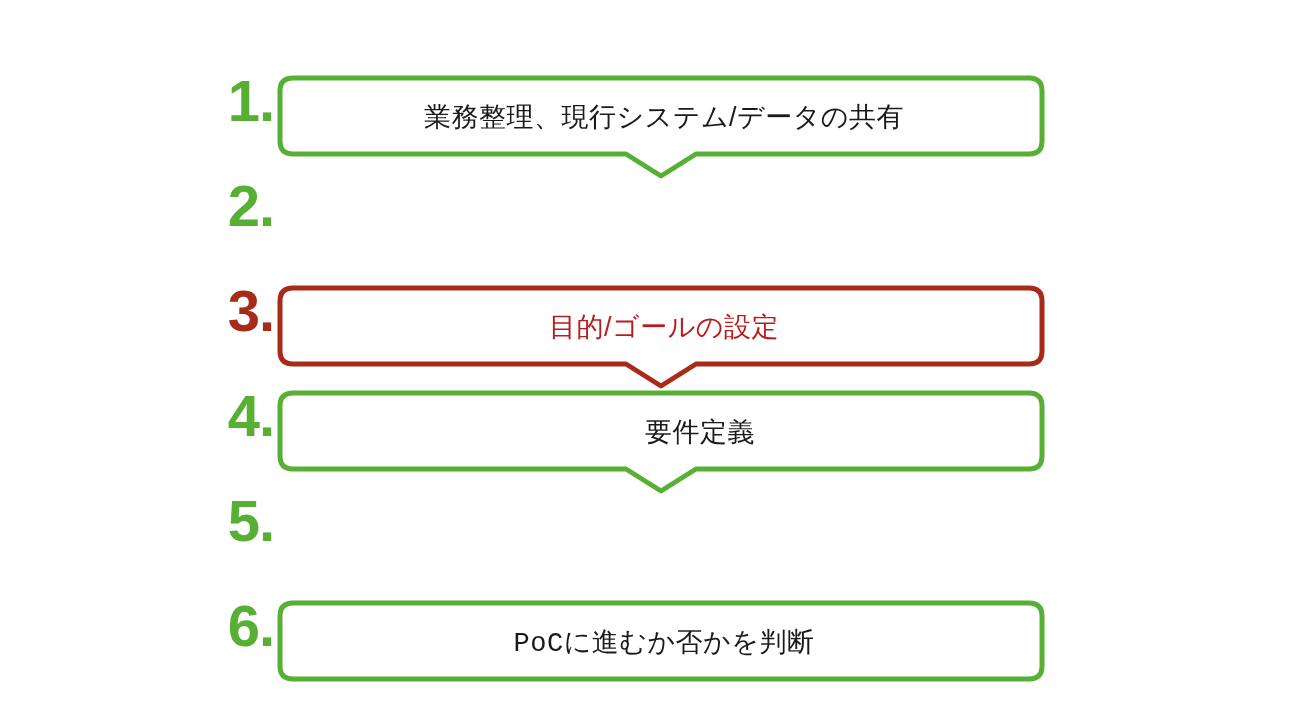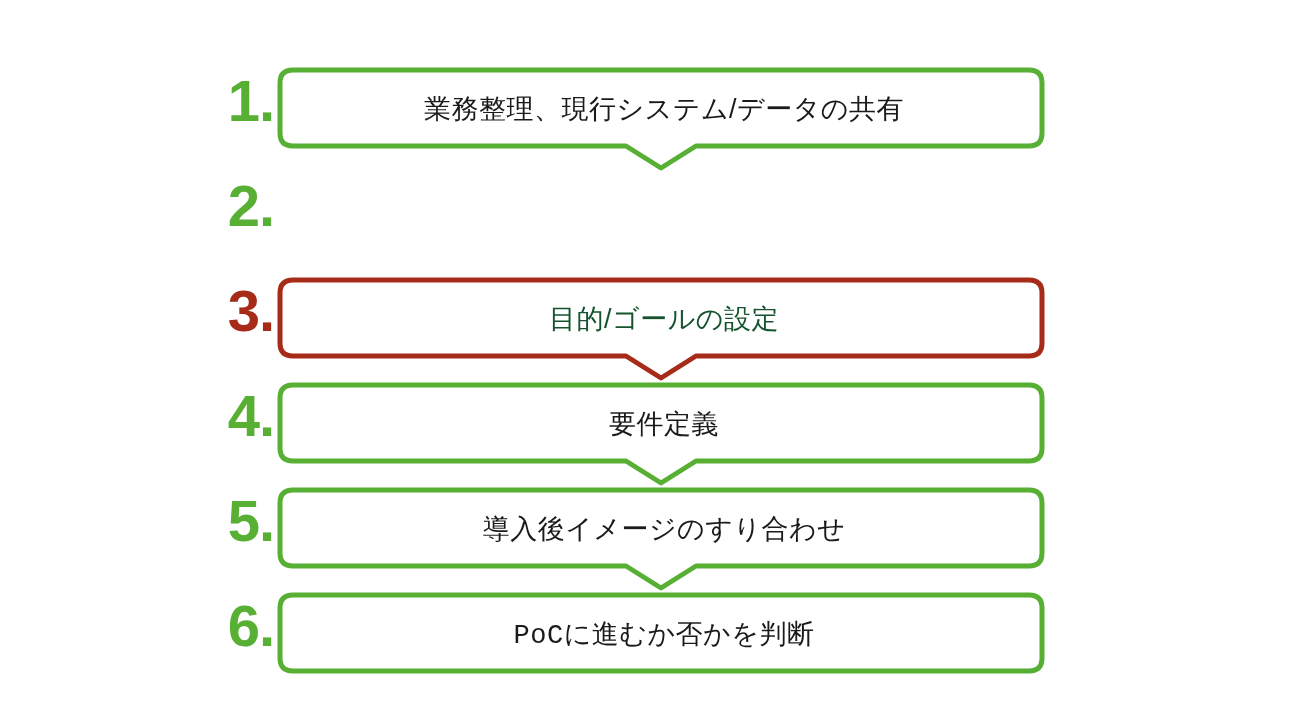--- a/index.html
+++ b/index.html
@@ -34,21 +34,21 @@
     text-align: right;
     font-size: 58px;
     font-weight: bold;
     letter-spacing: -1px;
     font-family: "Liberation Sans", "DejaVu Sans", sans-serif;
     white-space: nowrap;
   }
   .step-box-wrap {
     position: absolute;
     left: 277px;
-    top: 8px;
+    top: 16px;
     width: 774px;
     height: 129px;
   }
   .step-box-svg {
     position: absolute;
     left: 0;
     top: 0;
     width: 774px;
     height: 105px;
     overflow: visible;
@@ -83,40 +83,34 @@
     </div>
     <div class="step-row" style="top: 164px;">
       <div class="step-number" style="top: 3px; color: rgb(87, 175, 51);">2.</div>
     </div>
     <div class="step-row" style="top: 269px;">
       <div class="step-number" style="top: 3px; color: rgb(166, 43, 24);">3.</div>
       <div class="step-box-wrap">
         <svg class="step-box-svg" viewBox="0 0 774 105">
           <path d="M 16 3 H 752 Q 765 3 765 16 V 66 Q 765 79 752 79 H 419 L 384 101 L 349 79 H 16 Q 3 79 3 66 V 16 Q 3 3 16 3 Z" fill="none" stroke="#A62B18" stroke-width="5" stroke-linejoin="round" stroke-linecap="round"></path>
         </svg>
-        <div class="step-label" style="top: 3px; color: #14532d;">目的/ゴールの設定</div>
+        <div class="step-label" style="top: 3px; color: #b91c1c;">目的/ゴールの設定</div>
       </div>
     </div>
     <div class="step-row" style="top: 374px;">
       <div class="step-number" style="top: 3px; color: rgb(87, 175, 51);">4.</div>
       <div class="step-box-wrap">
         <svg class="step-box-svg" viewBox="0 0 774 105">
           <path d="M 16 3 H 752 Q 765 3 765 16 V 66 Q 765 79 752 79 H 419 L 384 101 L 349 79 H 16 Q 3 79 3 66 V 16 Q 3 3 16 3 Z" fill="none" stroke="#57AF33" stroke-width="5" stroke-linejoin="round" stroke-linecap="round"></path>
         </svg>
-        <div class="step-label" style="top: 3px; color: rgb(26, 26, 26);">要件定義</div>
+        <div class="step-label" style="top: 3px; color: rgb(26, 26, 26); padding-left: 36px;">要件定義</div>
       </div>
     </div>
     <div class="step-row" style="top: 479px;">
       <div class="step-number" style="top: 3px; color: rgb(87, 175, 51);">5.</div>
-      <div class="step-box-wrap">
-        <svg class="step-box-svg" viewBox="0 0 774 105">
-          <path d="M 16 3 H 752 Q 765 3 765 16 V 66 Q 765 79 752 79 H 419 L 384 101 L 349 79 H 16 Q 3 79 3 66 V 16 Q 3 3 16 3 Z" fill="none" stroke="#57AF33" stroke-width="5" stroke-linejoin="round" stroke-linecap="round"></path>
-        </svg>
-        <div class="step-label" style="top: 3px; color: rgb(26, 26, 26);">導入後イメージのすり合わせ</div>
-      </div>
     </div>
     <div class="step-row" style="top: 584px;">
       <div class="step-number" style="top: 3px; color: rgb(87, 175, 51);">6.</div>
       <div class="step-box-wrap">
         <svg class="step-box-svg" viewBox="0 0 774 105">
           <path d="M 16 3 H 752 Q 765 3 765 16 V 66 Q 765 79 752 79 H 16 Q 3 79 3 66 V 16 Q 3 3 16 3 Z" fill="none" stroke="#57AF33" stroke-width="5" stroke-linejoin="round" stroke-linecap="round"></path>
         </svg>
         <div class="step-label" style="top: 3px; color: rgb(26, 26, 26); font-family: Liberation Mono, monospace;">PoCに進むか否かを判断</div>
       </div>
     </div>

